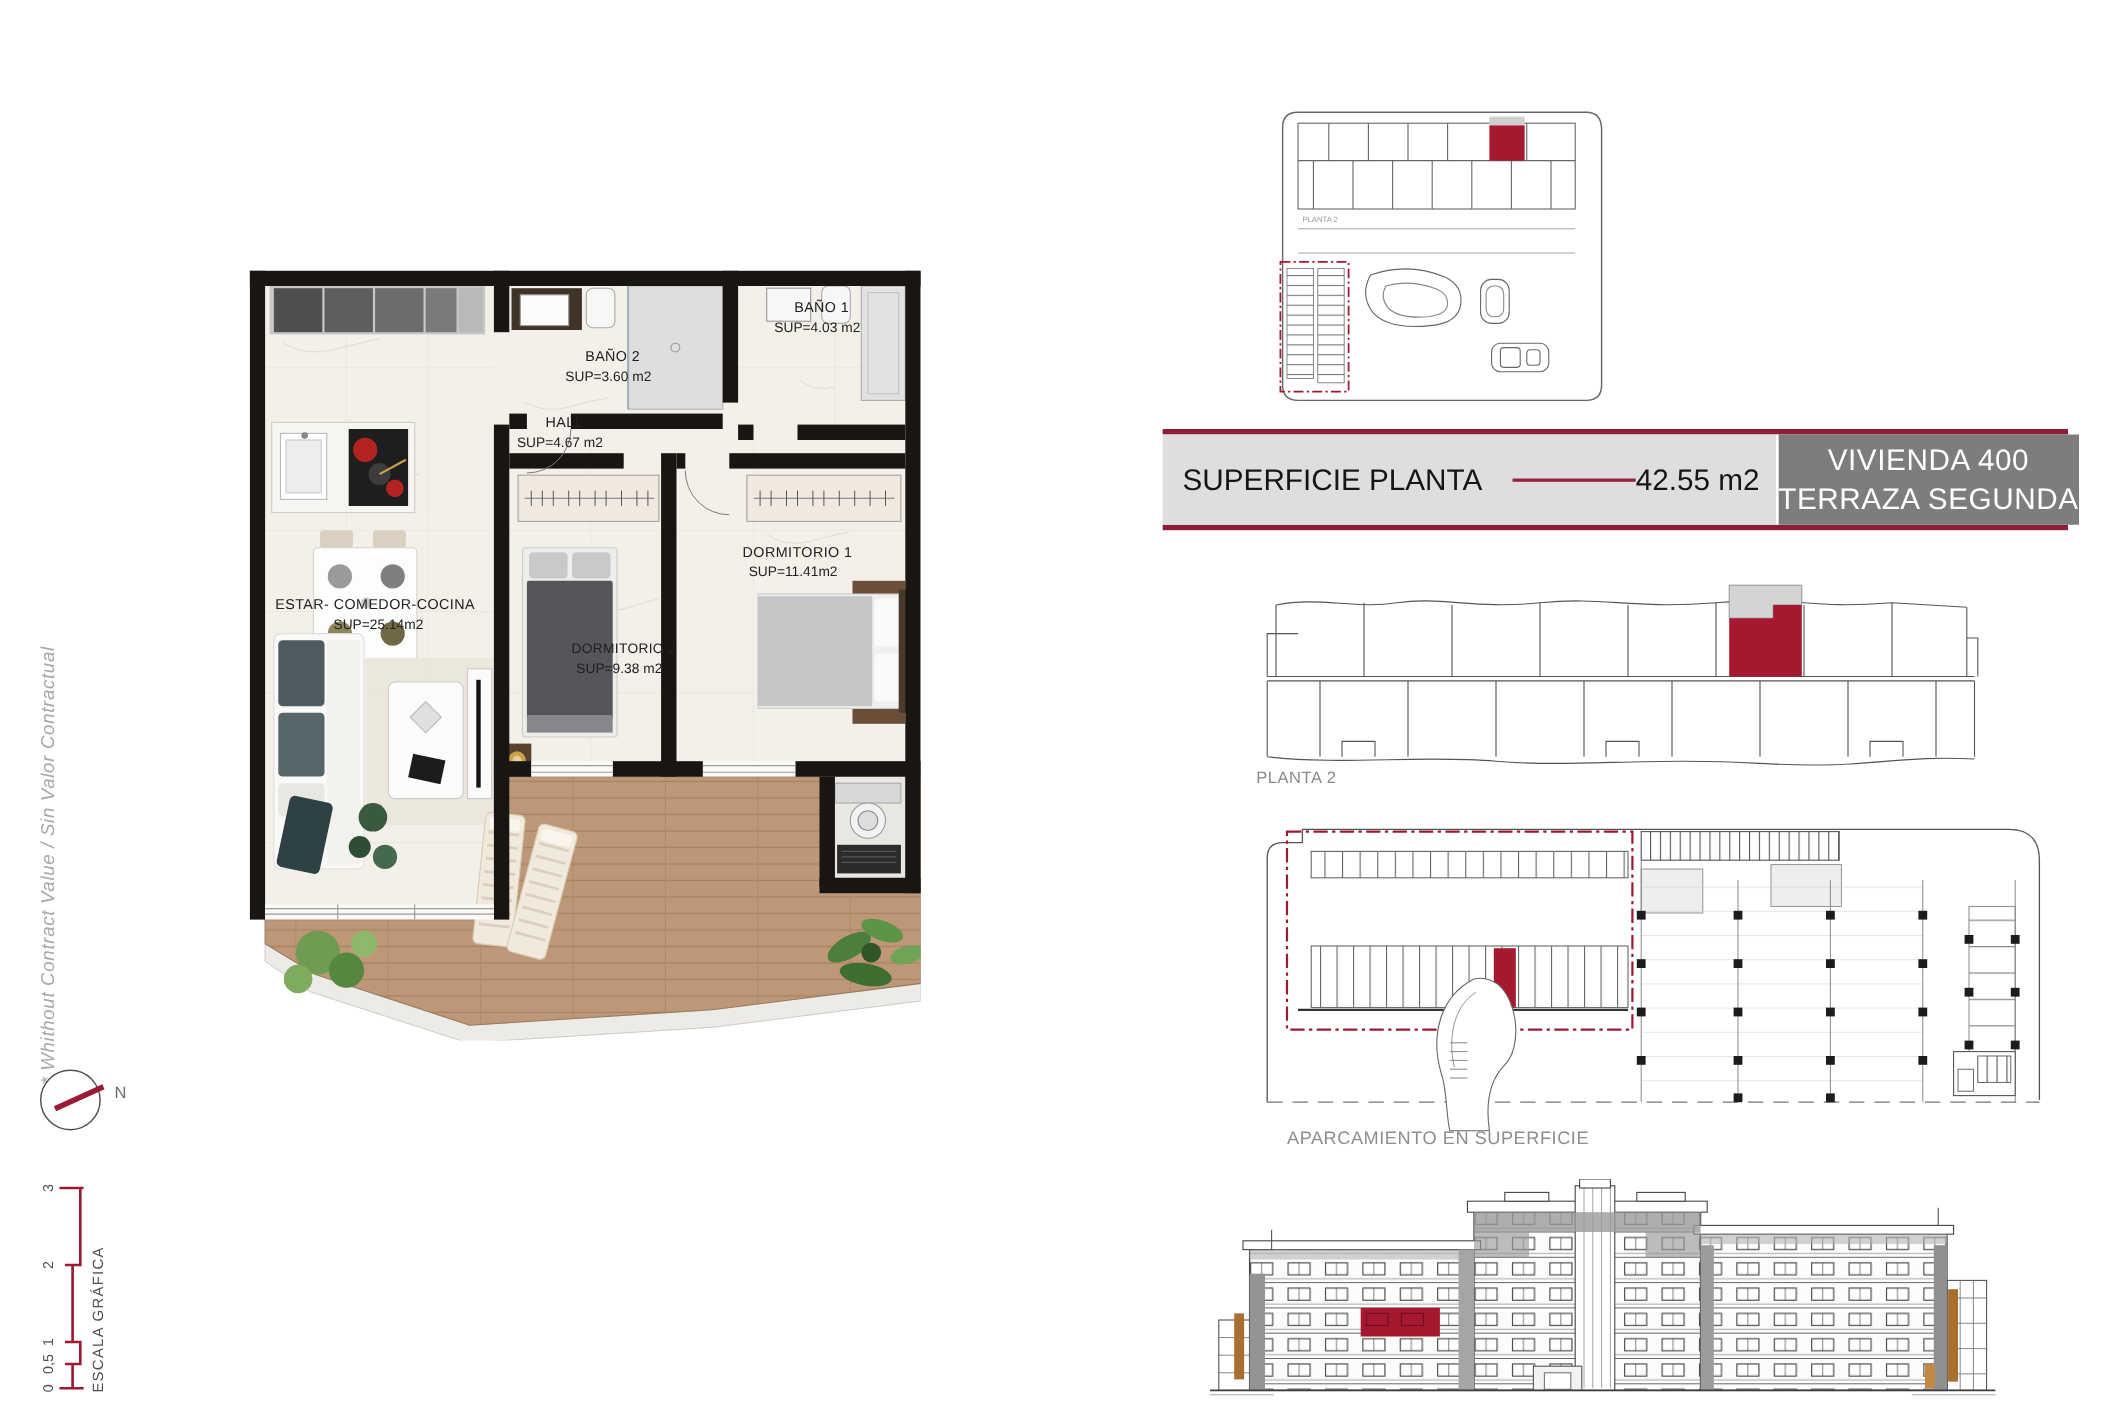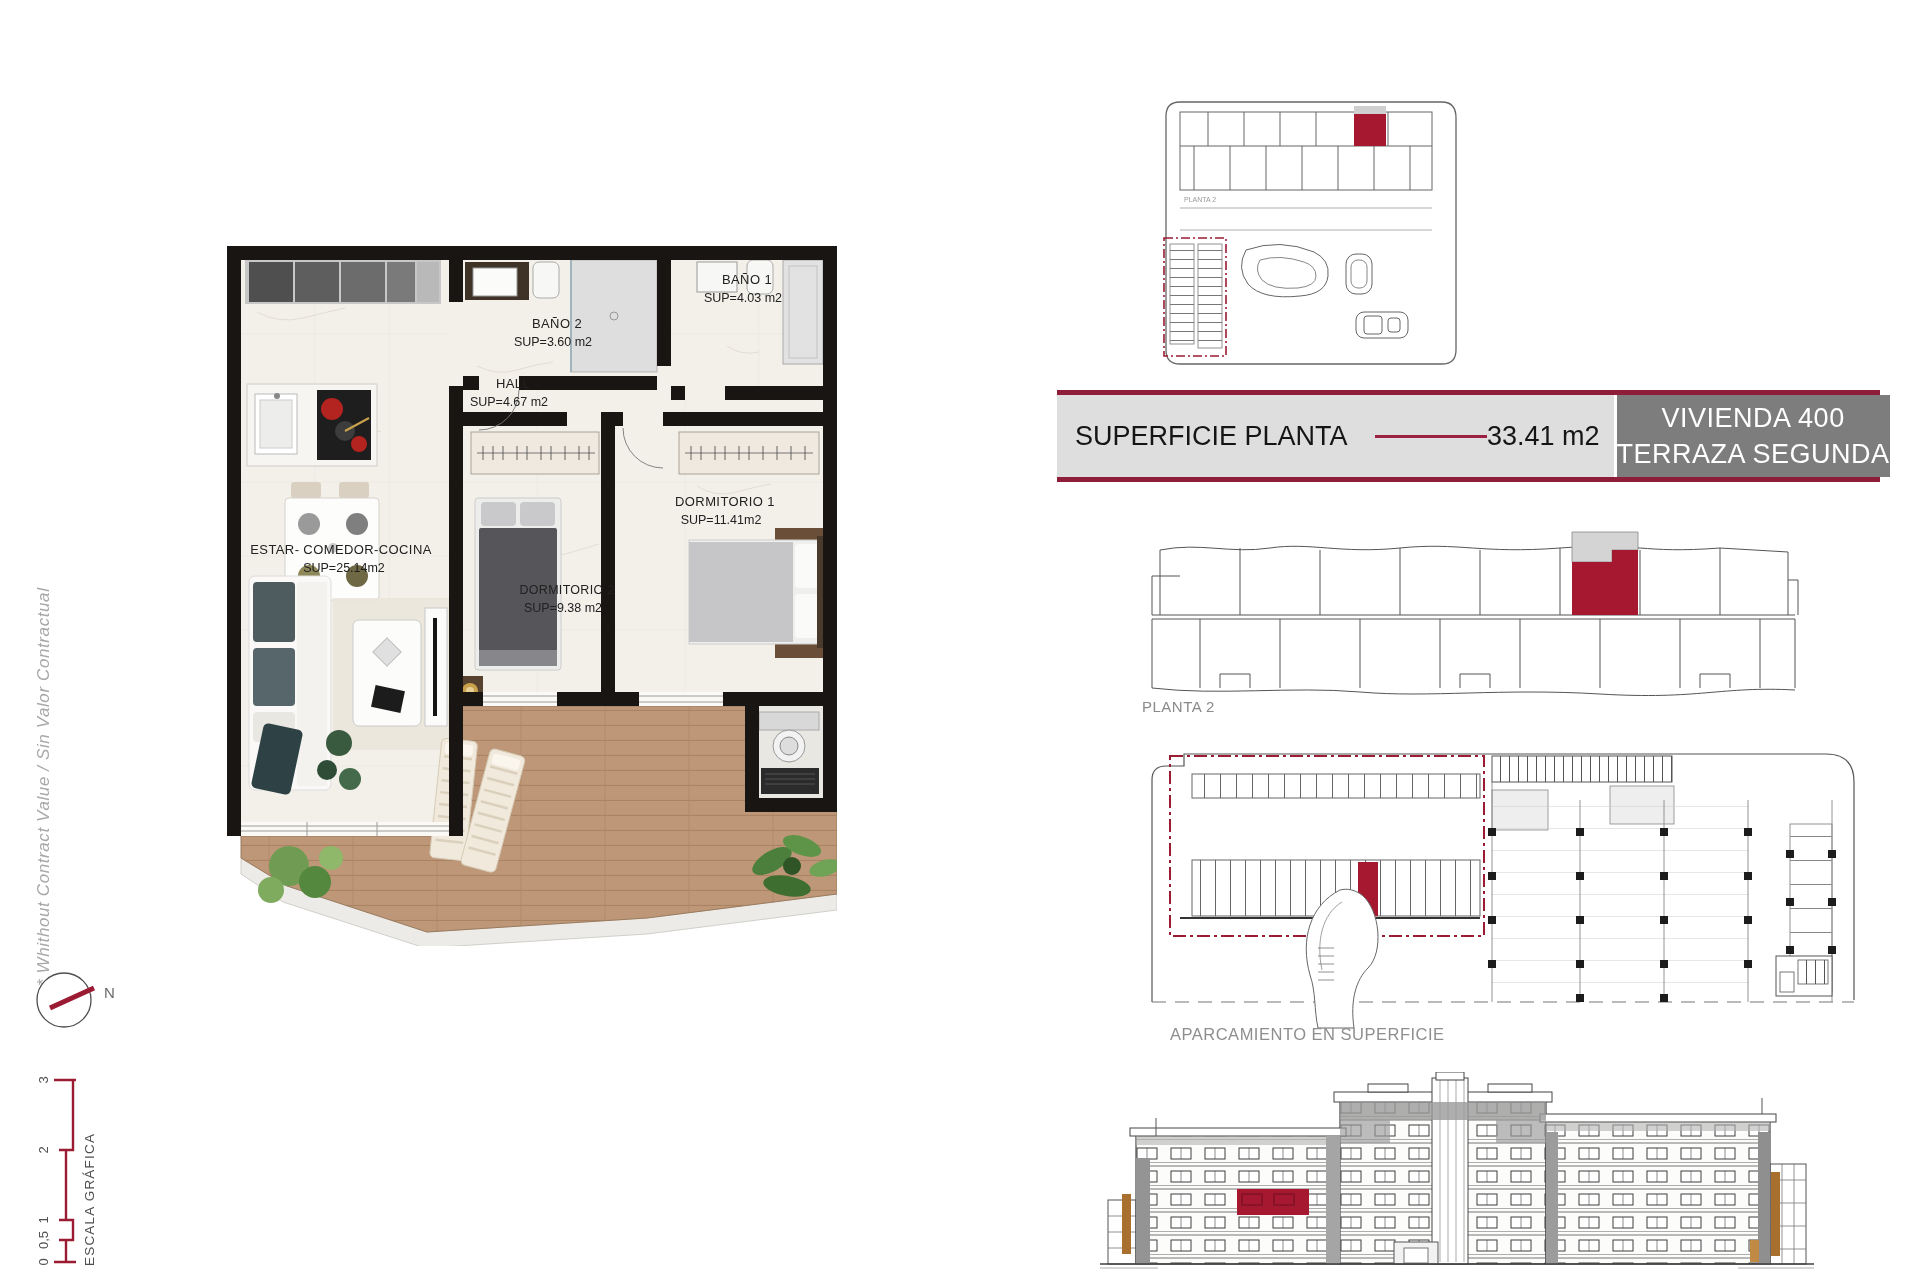--- a/index.html
+++ b/index.html
@@ -270,21 +270,21 @@
       <rect x="214" y="228" width="18" height="18" rx="3"></rect>
       <rect x="238" y="230" width="12" height="14" rx="3"></rect>
     </g>
   </svg>
 
   <div id="info-panel">
     <div class="panel-left">
       <div class="tbl-row">
         <span class="tbl-label">SUPERFICIE PLANTA</span>
         <span class="tbl-line"></span>
-        <span class="tbl-value">33.41 m2</span>
+        <span class="tbl-value">42.55 m2</span>
       </div>
     </div>
     <div class="panel-right">
       <div>VIVIENDA 400</div>
       <div>TERRAZA SEGUNDA</div>
     </div>
   </div>
 
   <svg class="abs" style="left:1140px;top:520px" width="660" height="200" viewBox="0 0 660 200">
     <g stroke="#555555" stroke-width="1" fill="none">

